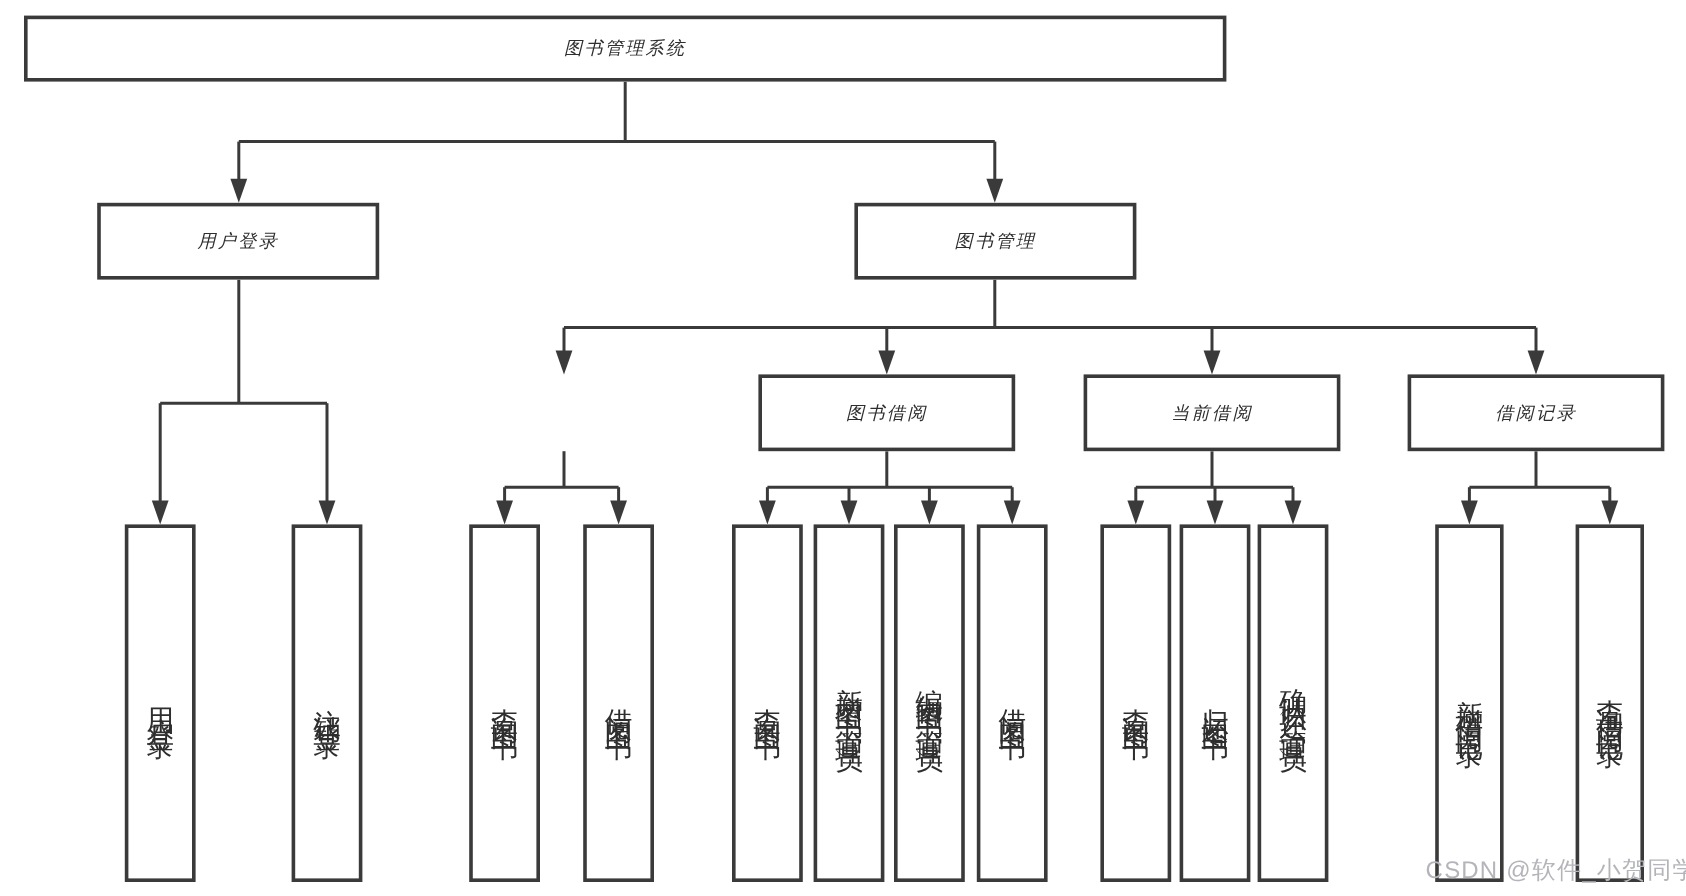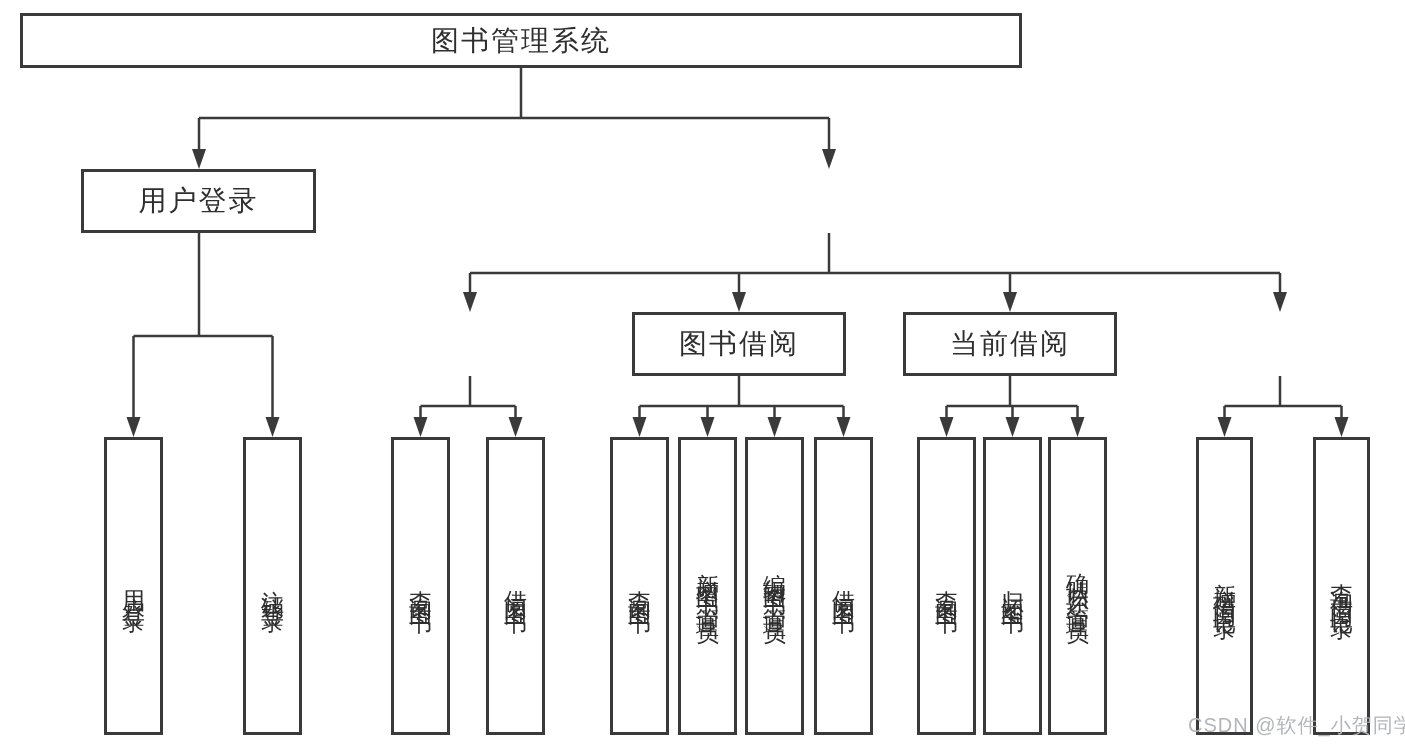--- a/index.html
+++ b/index.html
@@ -13,21 +13,21 @@
   #wires{position:absolute;left:0;top:0;width:1405px;height:747px;}
   .node{
     position:absolute;
     box-sizing:border-box;
     background:#ffffff;
     border:3px solid #3a3a3a;
     display:flex;align-items:center;justify-content:center;
     color:#2e2e2e;
     z-index:2;
   }
-  .hlabel{font-size:28px;letter-spacing:2px;white-space:nowrap;}
+  .hlabel{font-size:15px;letter-spacing:2px;white-space:nowrap;font-style:italic;}
   .root{left:20px;top:13px;width:1002px;height:55px;}
   .lvl2{height:64px;width:235px;top:169px;}
   .lvl3{height:64px;width:214px;top:312px;}
   .leaf{top:437px;width:59px;height:298px;}
   .leaf .vlabel{
     writing-mode:vertical-rl;
     text-orientation:upright;
     font-size:23px;
     letter-spacing:7px;
     line-height:1;
@@ -112,26 +112,32 @@
       <polygon points="1334.5,417 1348.5,417 1341.5,437"></polygon>
   </svg>
 
   <div class="node root">
     <span class="hlabel">图书管理系统</span>
   </div>
 
   <div class="node lvl2" style="left:81px;">
     <span class="hlabel">用户登录</span>
   </div>
+  <div class="node lvl2" style="left:712px;">
+    <span class="hlabel">图书管理</span>
+  </div>
 
   <div class="node lvl3" style="left:903px;">
     <span class="hlabel">当前借阅</span>
   </div>
   <div class="node lvl3" style="left:632px;">
     <span class="hlabel">图书借阅</span>
+  </div>
+  <div class="node lvl3" style="left:1173px;">
+    <span class="hlabel">借阅记录</span>
   </div>
 
   <div class="node leaf" style="left:104px;">
     <span class="vlabel">用户登录</span>
   </div>
   <div class="node leaf" style="left:243px;">
     <span class="vlabel">注销登录</span>
   </div>
 
   <div class="node leaf" style="left:391px;">

